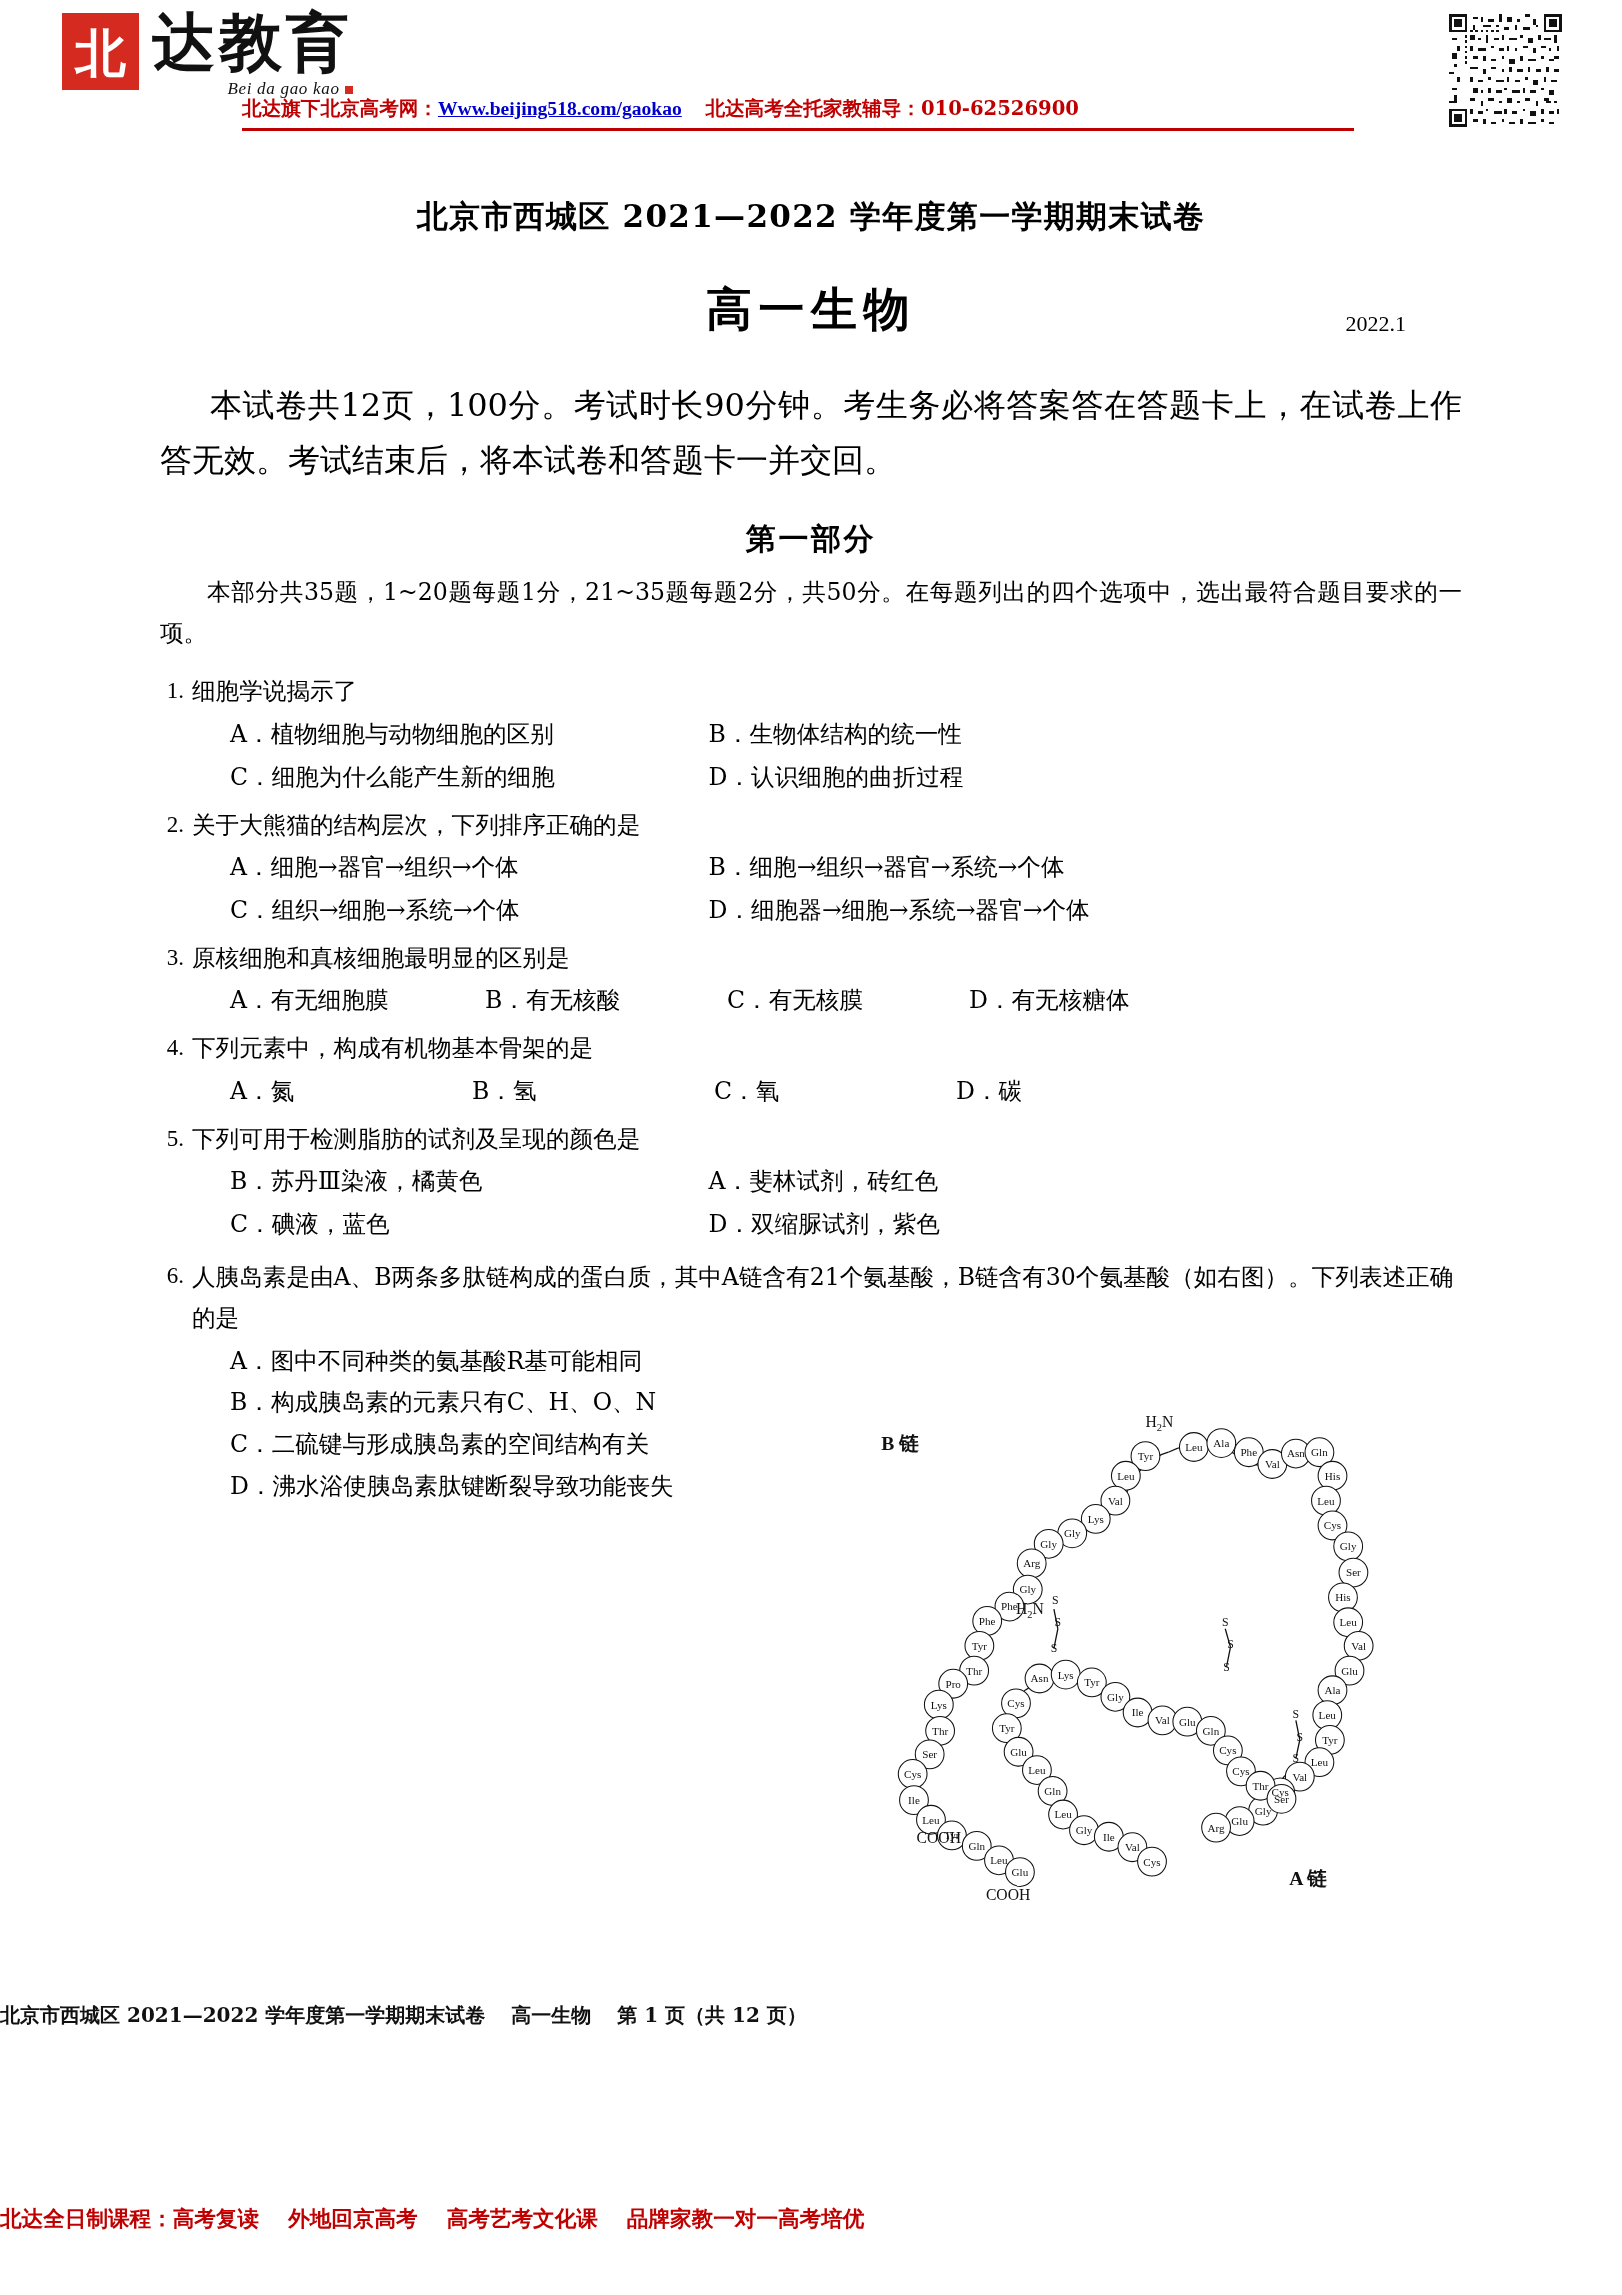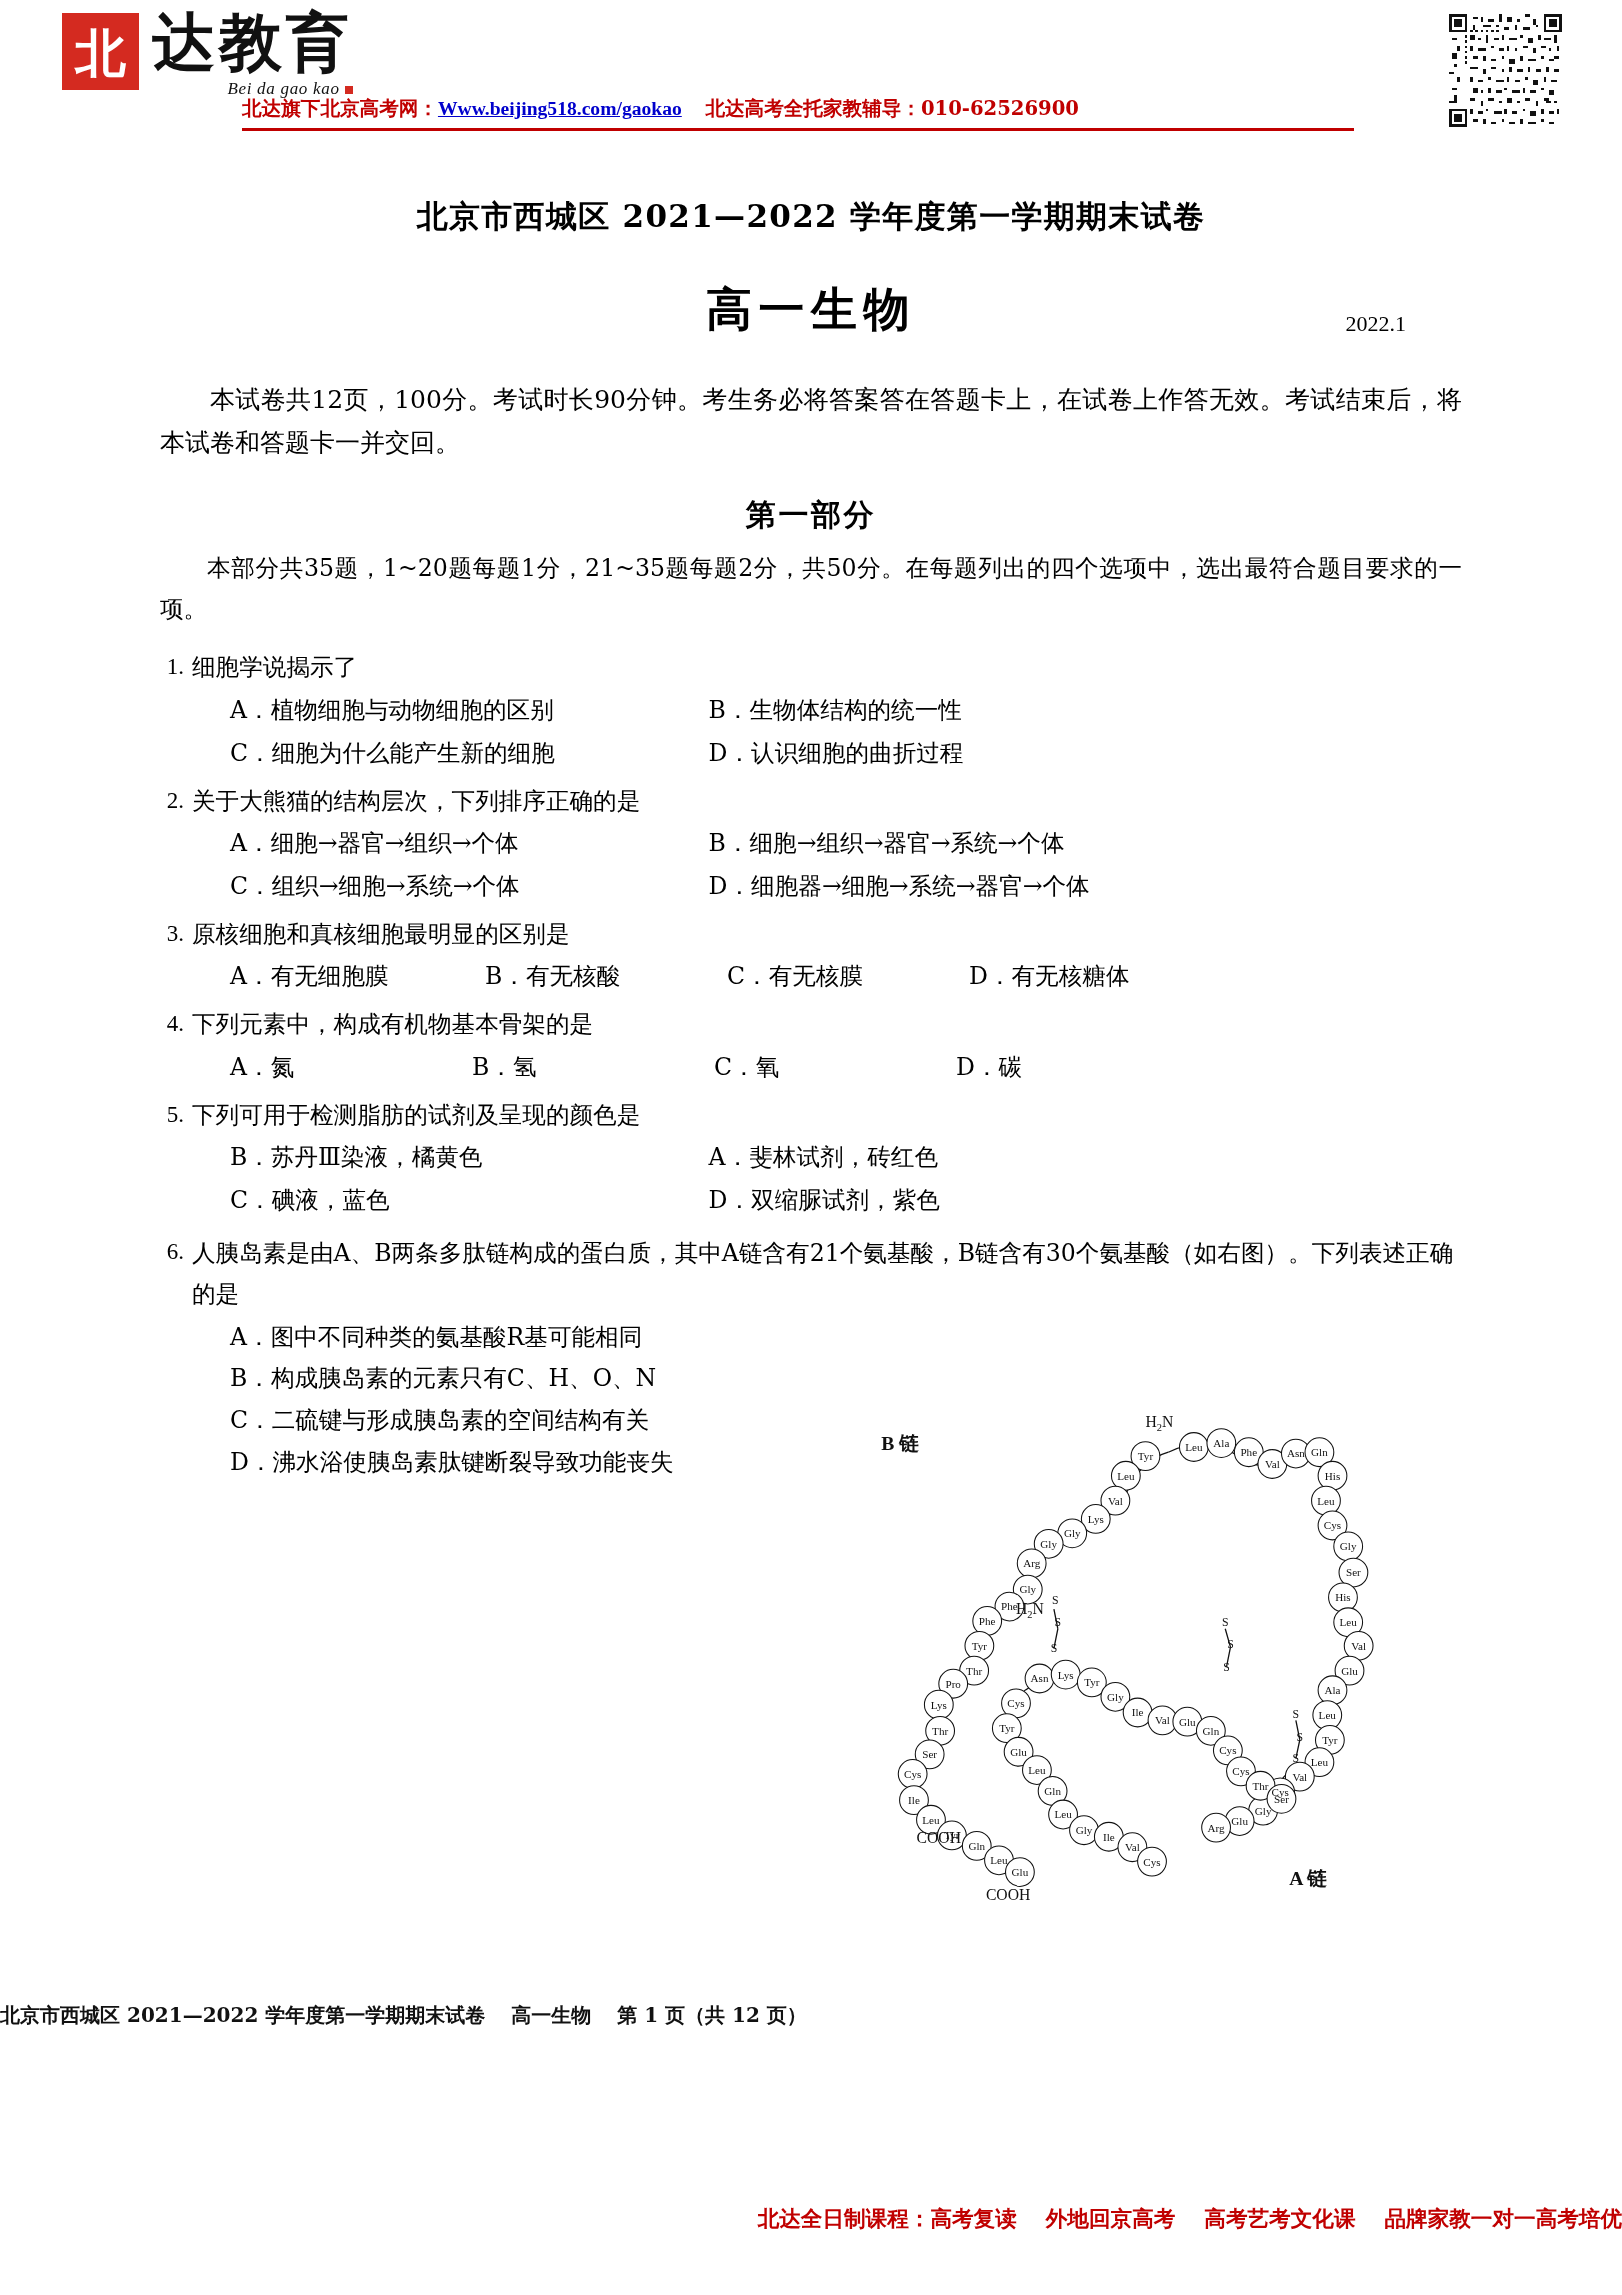--- a/index.html
+++ b/index.html
@@ -140,21 +140,21 @@
   }
   .date {
     position: absolute;
     right: 216px;
     bottom: 3.9px;
     font-size: 22px;
     font-family: "Liberation Serif", serif;
   }
   .para {
     margin: 37px 160px 0 160px;
-    font-size: 25px;
+    font-size: 32px;
     line-height: 1.72;
     text-align: justify;
     text-indent: 50px;
   }
   .section-title {
     text-align: center;
     font-size: 30px;
     font-weight: bold;
     letter-spacing: 2.6px;
     margin-top: 31px;
@@ -232,21 +232,21 @@
     font-weight: bold;
   }
   .doc-footer .gap { display:inline-block; width: 26px; }
 
   
   .bottom-strip {
     position: absolute;
     left: 0;
     top: 2204px;
     width: 1622px;
-    text-align: right;
+    text-align: left;
     font-family: "DejaVu Serif", "Liberation Serif", serif;
     font-size: 21.6px;
     font-weight: bold;
     color: #c00000;
   }
   .bottom-strip .gap { display:inline-block; width: 29px; }
 </style>
 </head>
 <body>
 

